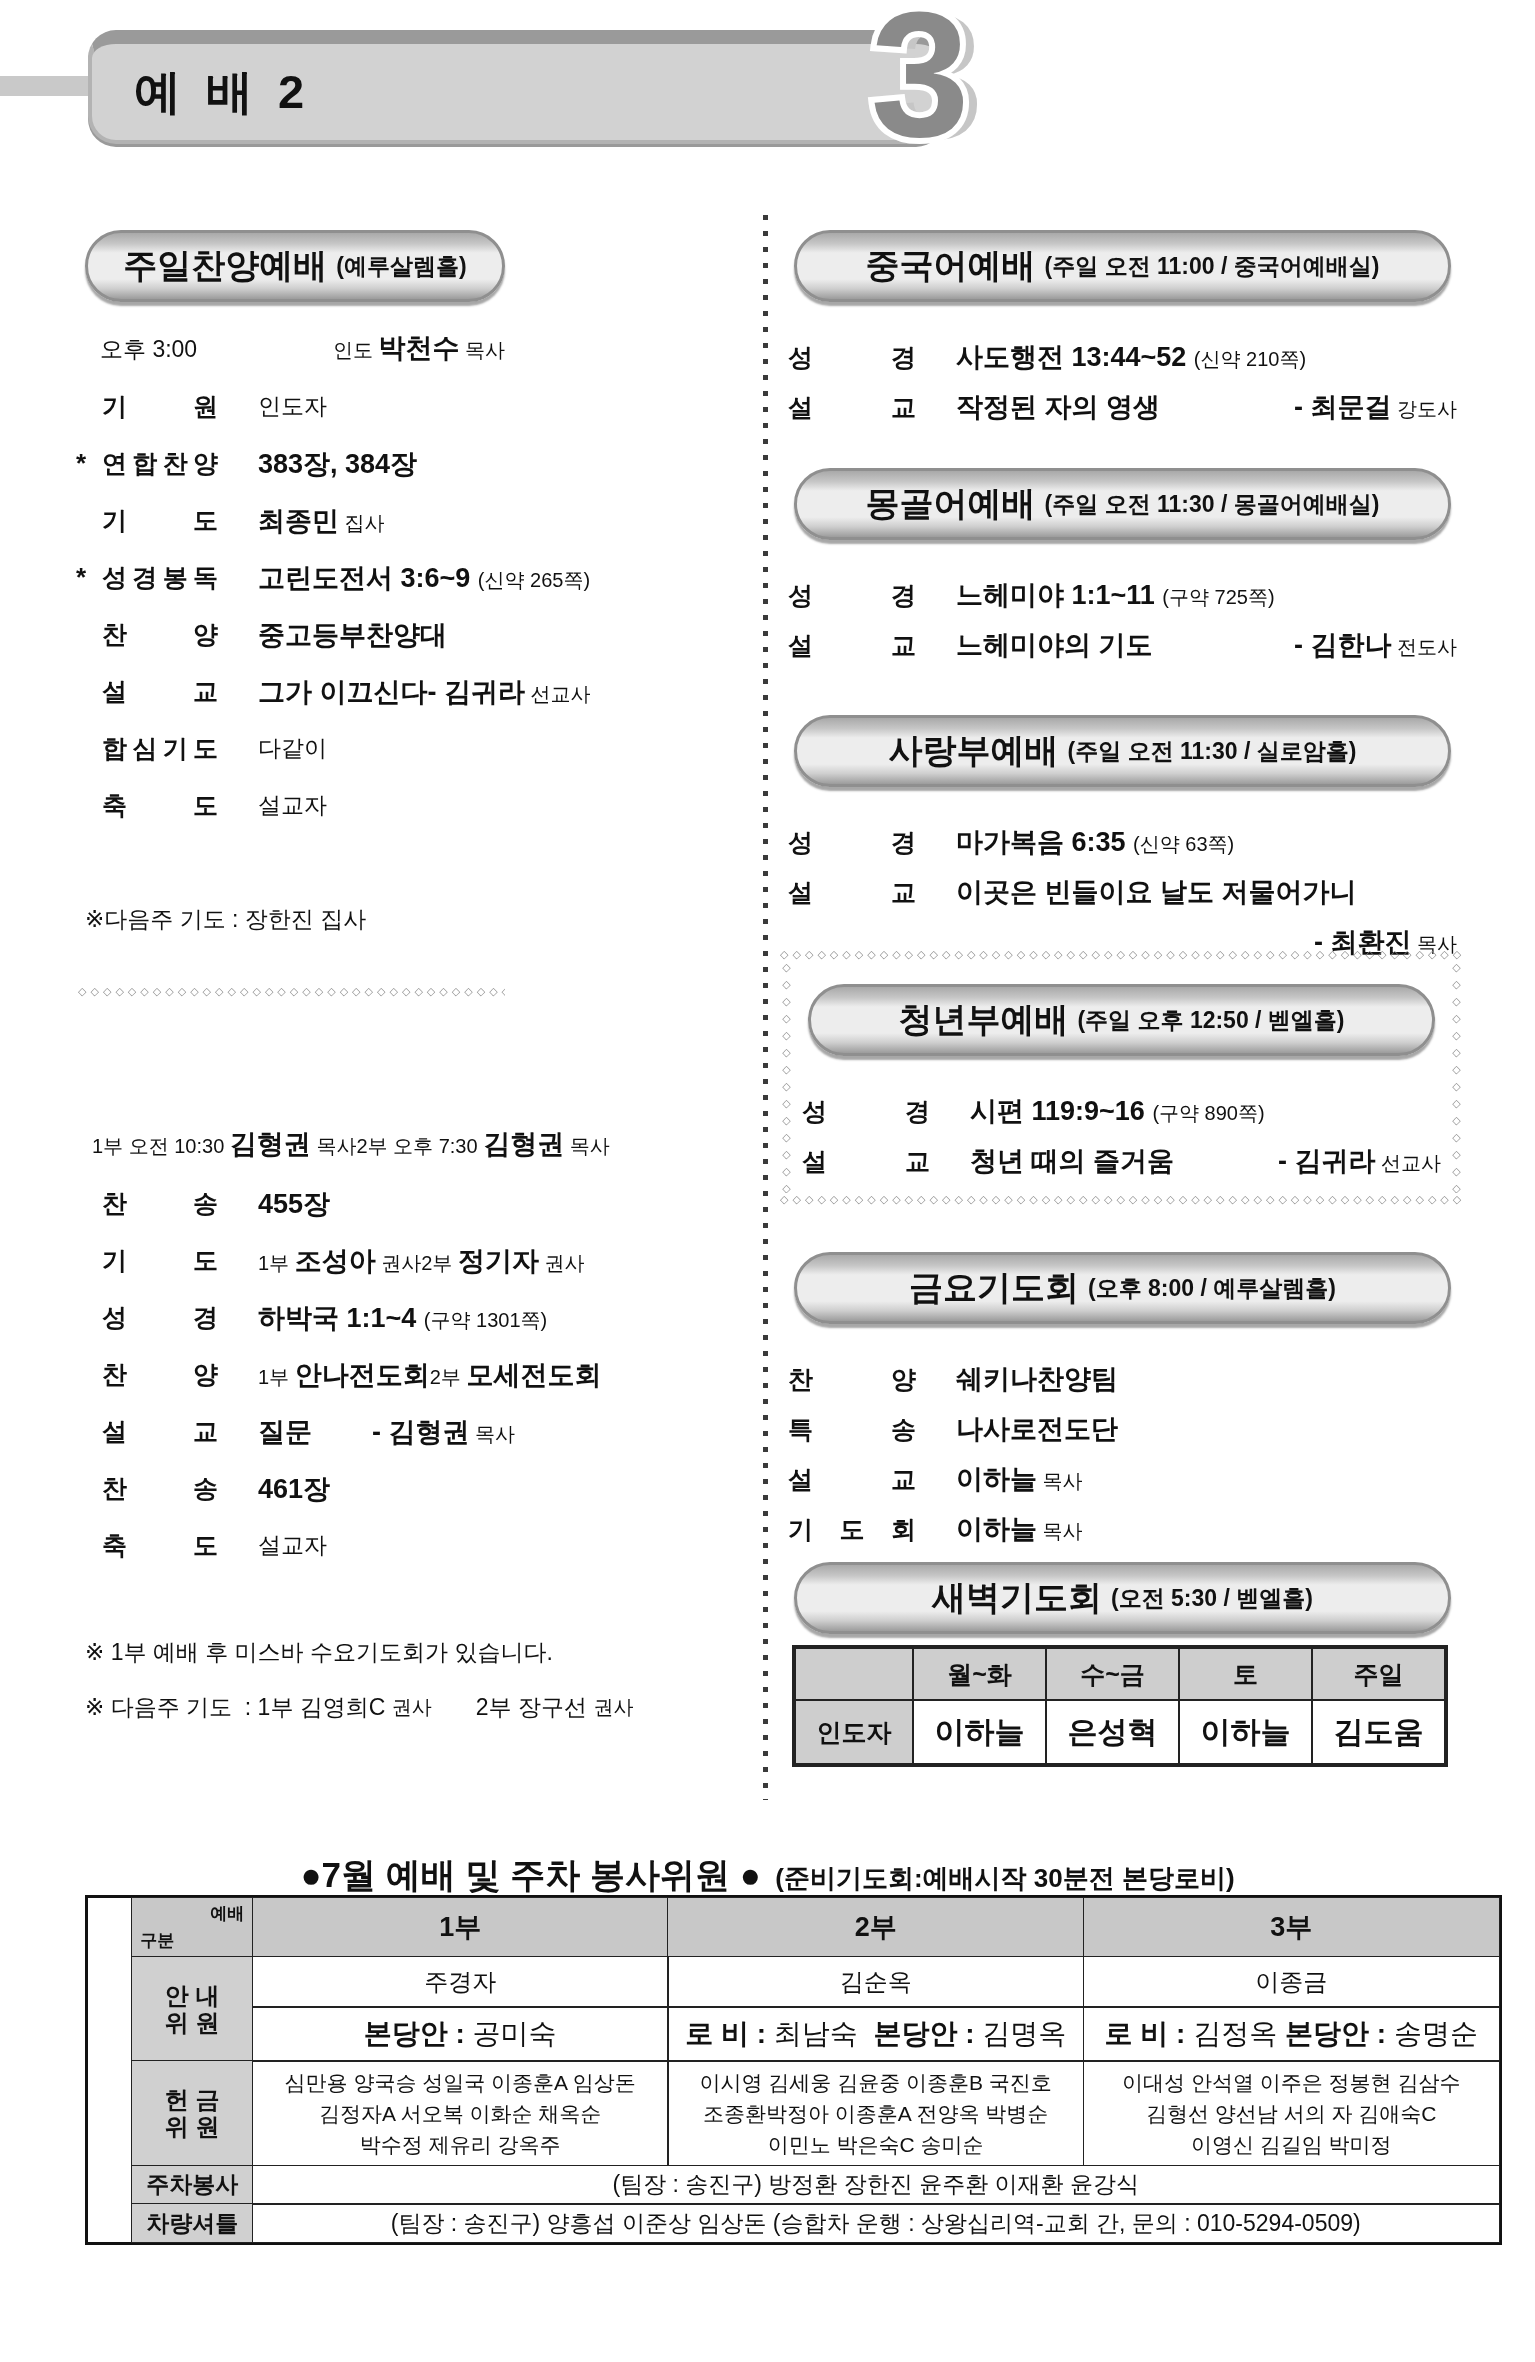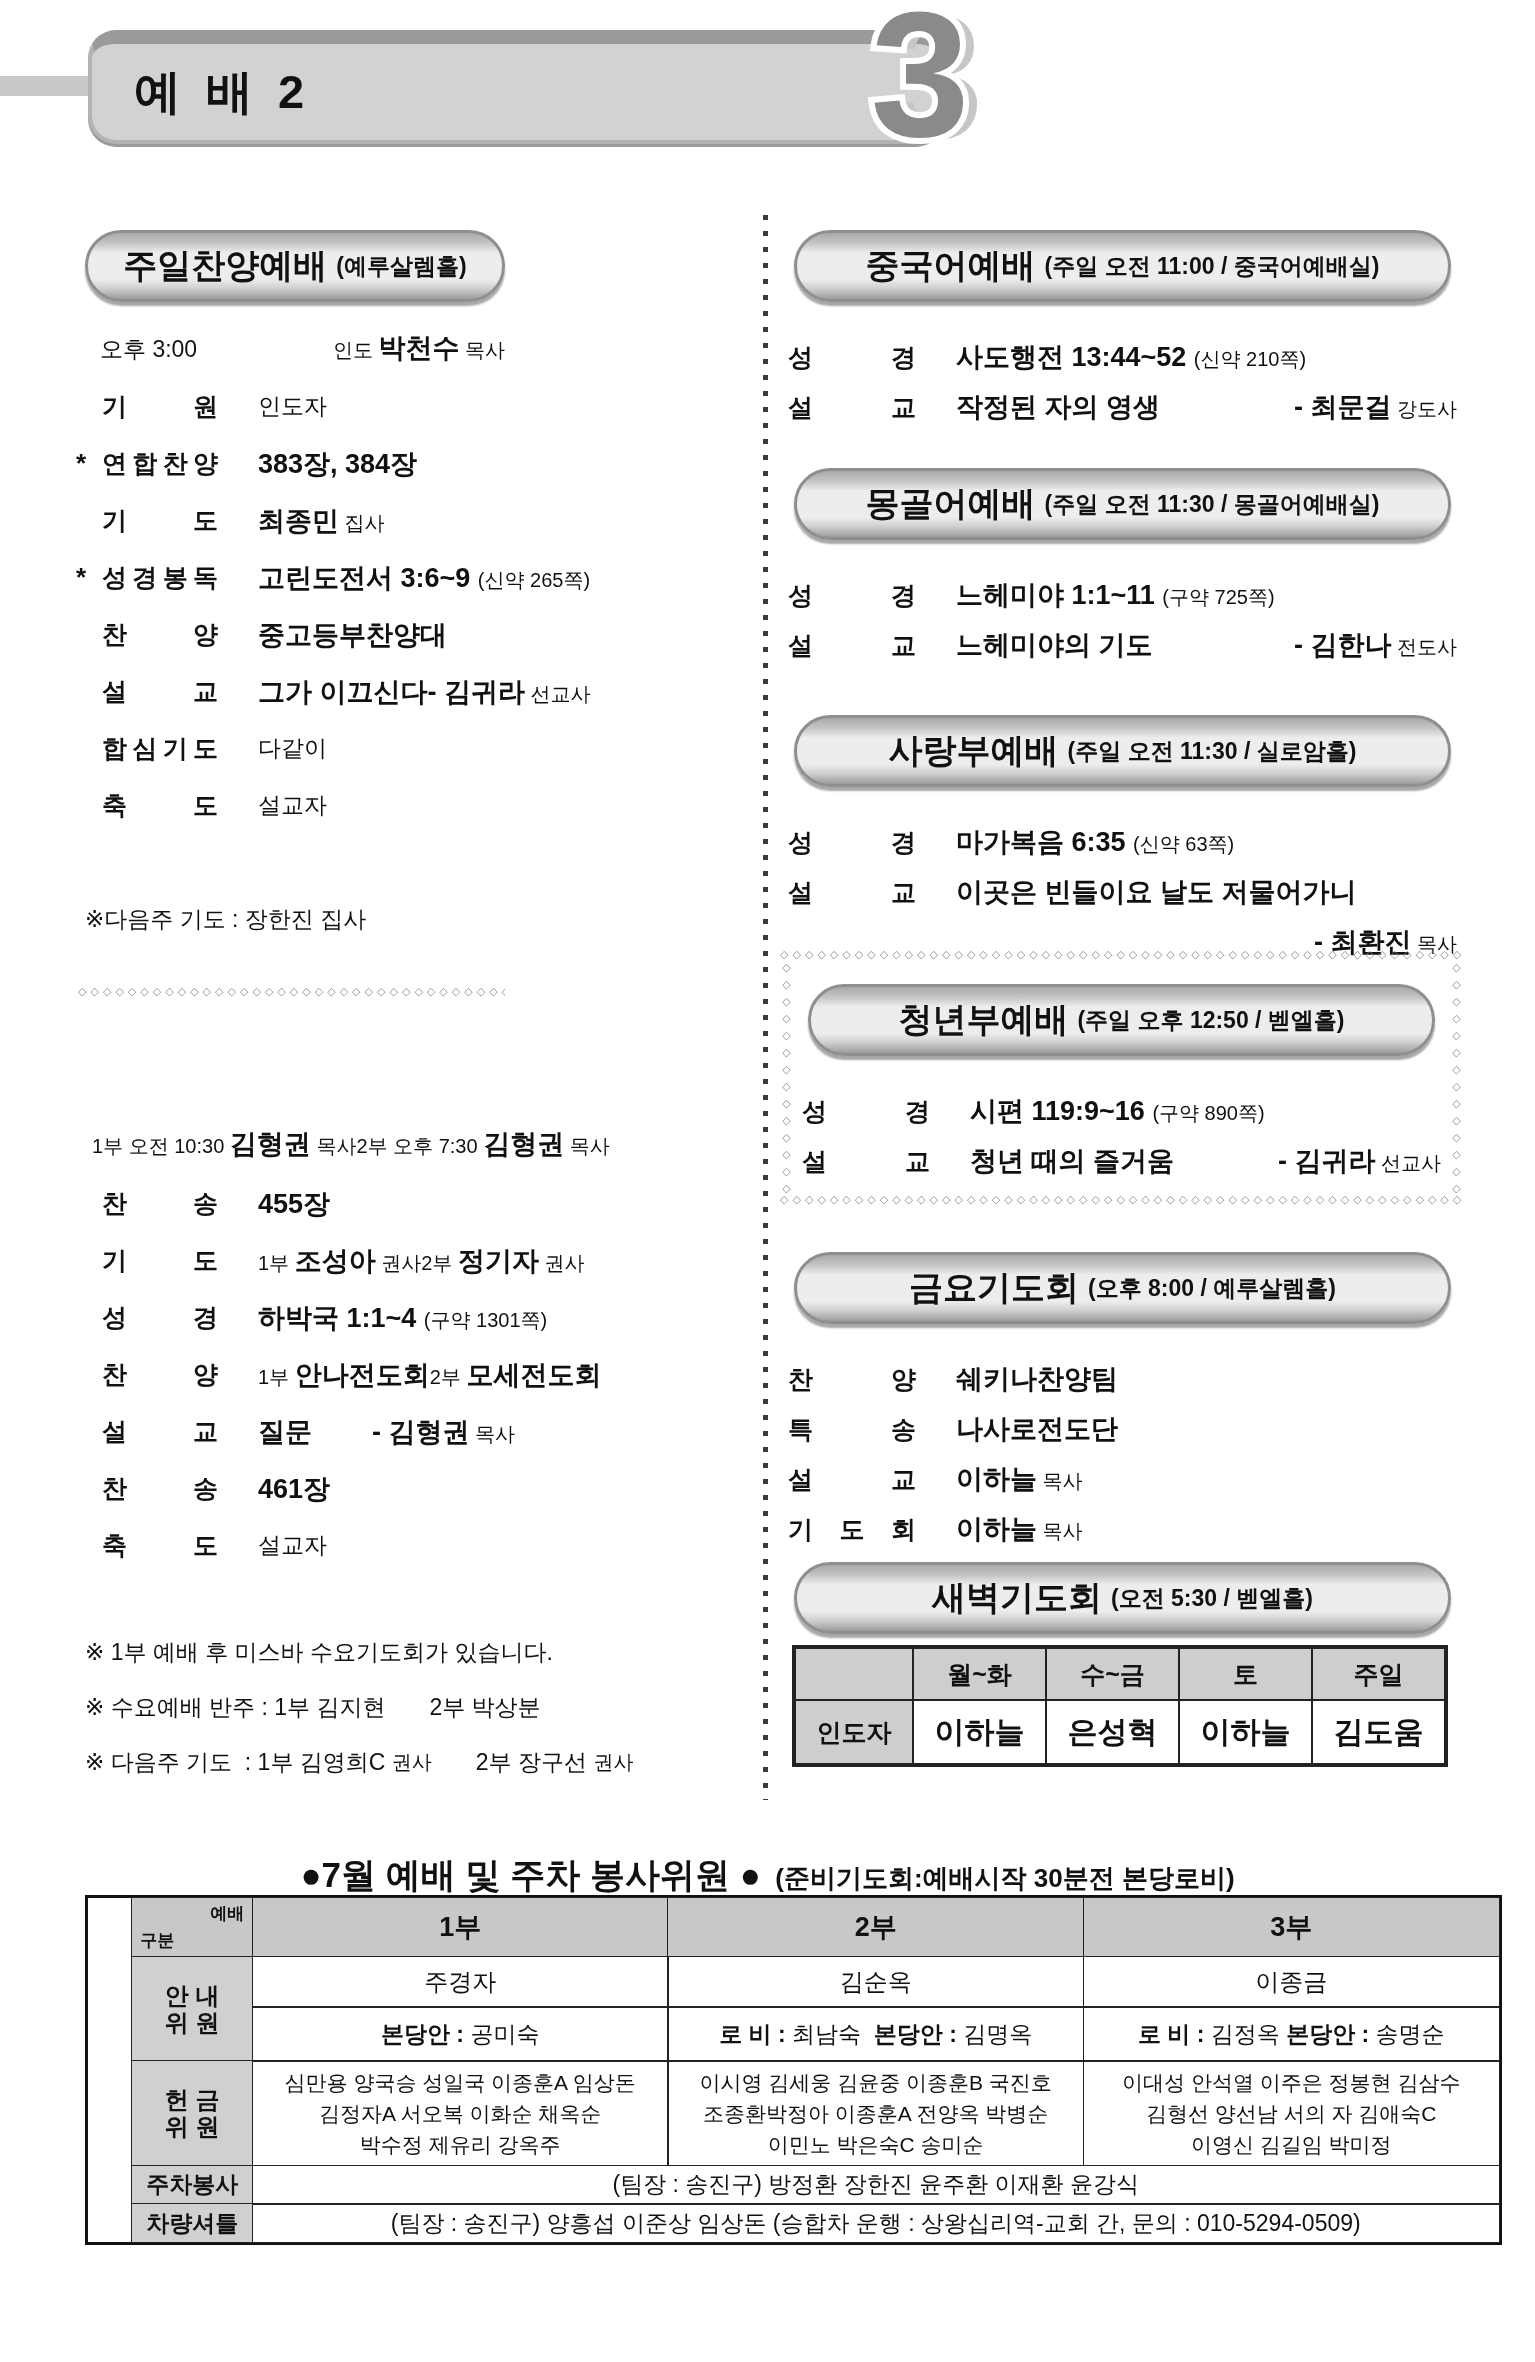--- a/index.html
+++ b/index.html
@@ -81,21 +81,21 @@
   #bottom-title{position:absolute;left:0;top:1852px;width:1535px;text-align:center;}
   #bottom-title .bt1{font-size:35px;font-weight:800;}
   #bottom-title .bt2{font-size:26px;font-weight:800;margin-left:10px;}
   #btable{position:absolute;left:85px;top:1895px;width:1367px;border:3px solid #111;padding-left:44px;}
   .brow{display:flex;}
   .bcell{border:1.6px solid #222;margin:-0.8px;display:flex;align-items:center;justify-content:center;
          flex:1;position:relative;text-align:center;}
   .bcell.l0{flex:0 0 120px;background:#d0d0d0;}
   .brow.hdr .bcell{height:58px;background:#c8c8c8;font-weight:800;font-size:27px;}
   .brow.g1 .bcell{height:50px;font-size:24px;}
-  .brow.g2 .bcell{height:54px;font-size:23px;}
+  .brow.g2 .bcell{height:54px;font-size:28px;}
   .brow.off .bcell{height:104px;font-size:21px;line-height:31px;}
   .brow.pk .bcell{height:38px;font-size:23px;}
   .lblcell{display:flex;flex-direction:column;align-items:center;justify-content:center;
            font-weight:800;font-size:24px;line-height:27px;}
   .seg-bb{font-weight:800;white-space:pre;} .seg-bn{font-weight:400;white-space:pre;}
   .bdiag{background:linear-gradient(to bottom right,#c8c8c8 49%,#222 49%,#222 50.9%,#c8c8c8 50.9%);}
   .corner-top{position:absolute;top:4px;right:8px;font-size:17px;font-weight:700;}
   .corner-bottom{position:absolute;bottom:4px;left:8px;font-size:17px;font-weight:700;}
 </style>
 </head>
@@ -318,24 +318,20 @@
           <span class="val" data-interactable="false">
             <span class="sg n" data-interactable="false">설교자</span>
           </span>
         </div>
       </div>
     <div id="wed-notes" data-interactable="false">
         <div class="note" data-interactable="false">
           <span class="sg n" data-interactable="false">※ 1부 예배 후 미스바 수요기도회가 있습니다.</span>
         </div>
         <div class="note" data-interactable="false">
-          <span class="sg n" data-interactable="false">※ 수요예배 반주 : 1부 김지현</span>
-          <span class="sg n g" data-interactable="false">2부 박상분</span>
-        </div>
-        <div class="note" data-interactable="false">
           <span class="sg n" data-interactable="false">※ 다음주 기도  : 1부 김영희C </span>
           <span class="sg s" data-interactable="false">권사</span>
           <span class="sg n g" data-interactable="false">2부 장구선 </span>
           <span class="sg s" data-interactable="false">권사</span>
         </div>
       </div>
   </div>
 
   <div id="col-right" data-interactable="false">
       <div class="rsec" data-interactable="false" style="top: 0px;">

